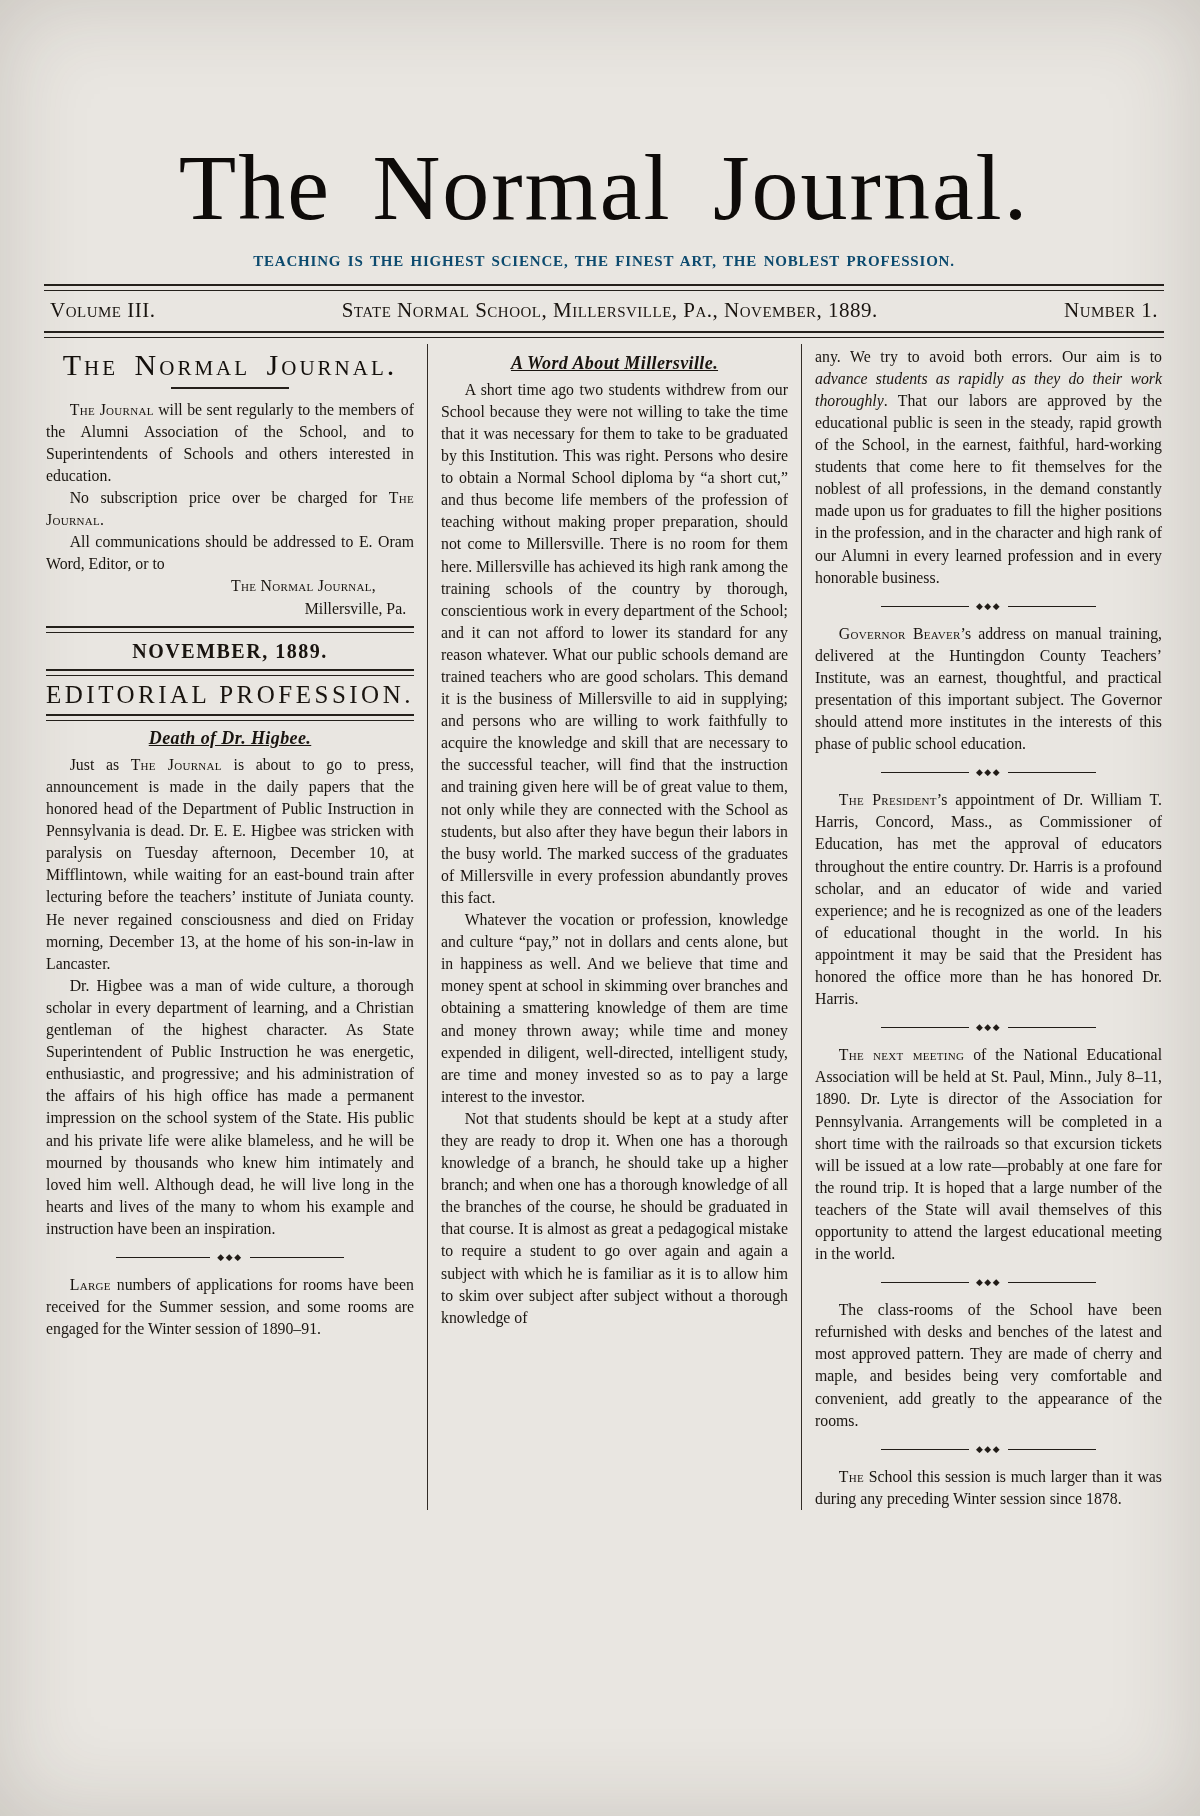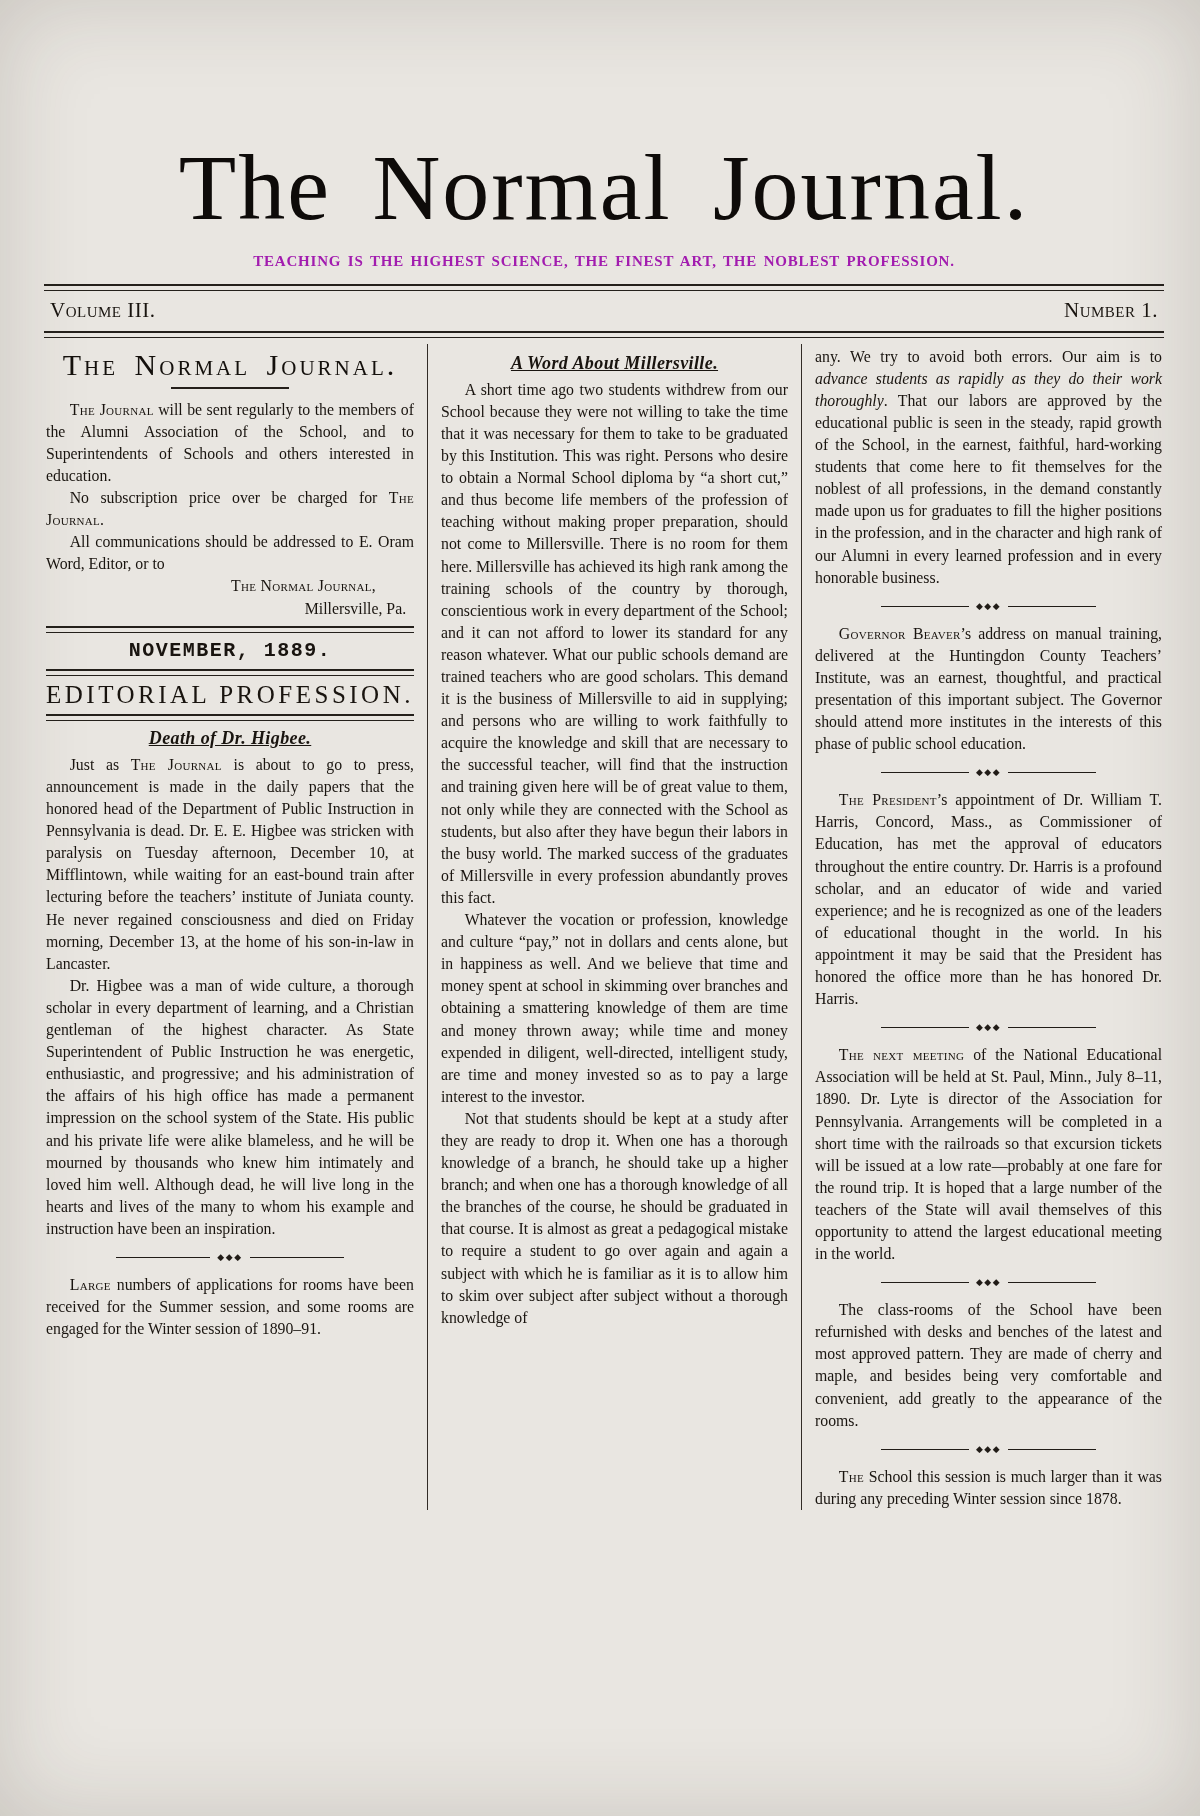--- a/index.html
+++ b/index.html
@@ -18,21 +18,21 @@
   .mast-title {
     margin: 0; font-weight: normal;
     font-size: 94px; line-height: 1.05;
     letter-spacing: 2px; word-spacing: 16px;
     color: #0e0b09;
   }
   .tagline {
     margin-top: 16px;
     font-size: 15px; font-weight: bold;
     letter-spacing: 0.8px; word-spacing: 2px;
-    color: #a21caf;
+    color: #0c4a6e;
   }
   .rule2 {
     height: 4px; margin: 6px 0;
     border-top: 2px solid #24201b;
     border-bottom: 1px solid #24201b;
   }
   .rule2.mast { margin-top: 14px; }
   .volume-row {
     display: flex; align-items: baseline; justify-content: space-between;
     padding: 1px 6px 2px 6px;
@@ -60,21 +60,21 @@
   .ornate {
     margin: 2px 0 6px 0; text-align: center;
     font-size: 30px; font-weight: normal; line-height: 1.1;
     font-variant: small-caps; letter-spacing: 3px; word-spacing: 6px;
     color: #14100c;
   }
   .shortrule { width: 118px; height: 2px; background: #241f1a; margin: 0 auto 10px auto; }
 
   .h-date {
     margin: 7px 0; text-align: center;
-    font-size: 20px; font-weight: bold; letter-spacing: 1.5px; font-family: Liberation Mono, monospace;
+    font-size: 20px; font-weight: bold; letter-spacing: 1.5px;
   }
   .h-dept {
     margin: 8px 0; text-align: center;
     font-size: 25px; font-weight: normal; letter-spacing: 3.5px;
     white-space: nowrap;
   }
   .h-art {
     margin: 6px 0 5px 0; text-align: center;
     font-size: 18px; font-weight: bold; font-style: italic;
     letter-spacing: 0.4px;
@@ -90,20 +90,21 @@
 </head>
 <body>
 
 <div class="page">
   <header class="masthead">
     <h1 class="mast-title">The Normal Journal.</h1>
     <div class="tagline">TEACHING IS THE HIGHEST SCIENCE, THE FINEST ART, THE NOBLEST PROFESSION.</div>
     <div class="rule2 mast"></div>
     <div class="volume-row">
       <span>Volume III.</span>
+      <span class="mid">State Normal School, Millersville, Pa., November, 1889.</span>
       <span>Number 1.</span>
     </div>
     <div class="rule2"></div>
   </header>
 
   <main class="columns">
     <section class="col c0">
         <h2 class="ornate">The Normal Journal.</h2>
         <div class="shortrule"></div>
         <p class="para"><span class="sc">The Journal</span><span> will be sent regularly to the members of the Alumni Association of the School, and to Superintendents of Schools and others interested in education.</span></p>

